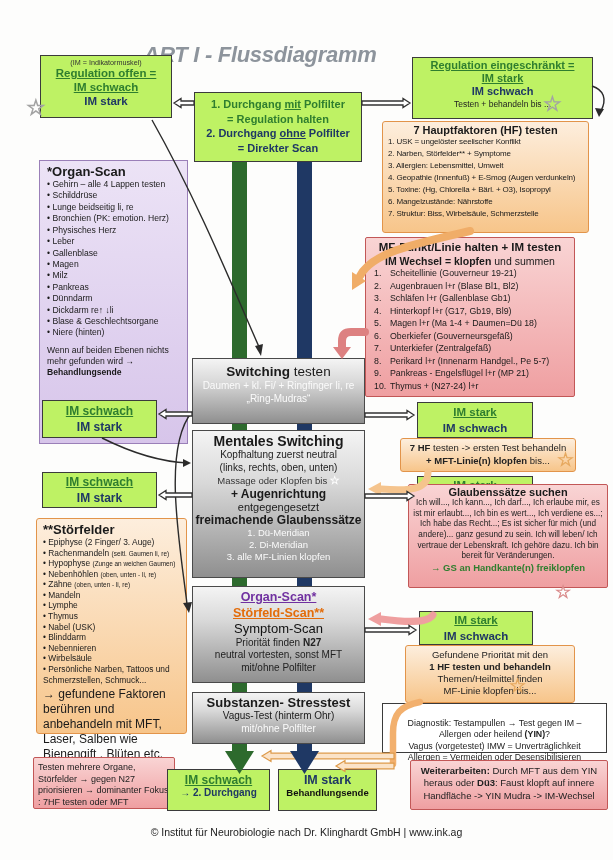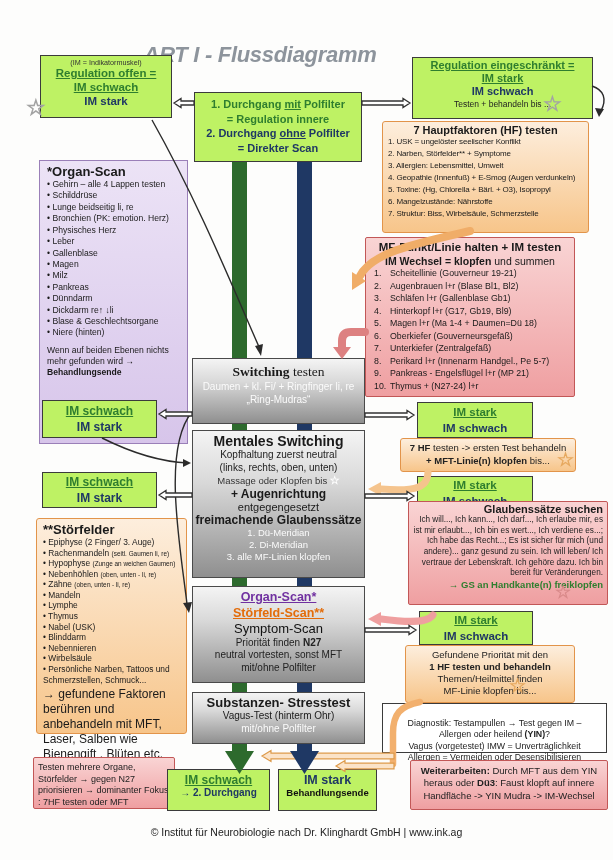--- a/index.html
+++ b/index.html
@@ -36,21 +36,21 @@
   #b-mf{left:365px;top:237px;width:210px;height:160px;padding-top:3px;}
   #b-mf .hd{font-size:11.5px;font-weight:bold;line-height:1.2;}
   #b-mf .sub{font-size:10.5px;line-height:1.2;}
   .mf-item{display:flex;font-size:8.8px;line-height:1.42;text-align:left;padding-left:8px;}
   .mf-num{width:16px;flex:none;}
   #b-imr1{left:417px;top:402px;width:116px;height:36px;padding-top:2px;}
   #b-imr2{left:417px;top:476px;width:116px;height:34px;padding-top:1px;}
   #b-imr3{left:419px;top:611px;width:114px;height:34px;padding-top:1px;}
   .imr .t{font-size:11.5px;font-weight:bold;line-height:1.35;}
   #b-ribbon{left:400px;top:438px;width:176px;height:34px;padding-top:3px;font-size:9.5px;line-height:1.35;color:#222;}
-  #b-glauben{left:408px;top:501px;width:200px;height:104px;padding:1px 4px;text-align:right;}
+  #b-glauben{left:408px;top:484px;width:200px;height:104px;padding:1px 4px;}
   #b-glauben .hd{font-size:11px;font-weight:bold;}
   #b-glauben .body{font-size:8.2px;line-height:1.3;color:#222;}
   #b-glauben .ft{font-size:9.5px;font-weight:bold;}
   #b-gefunden{left:405px;top:645px;width:170px;height:58px;padding-top:3px;font-size:9.5px;line-height:1.25;color:#222;}
   #b-diag{left:382px;top:703px;width:225px;height:50px;padding-top:14px;font-size:8.8px;line-height:1.28;color:#222;border-width:1.4px;}
   #b-weiter{left:410px;top:760px;width:198px;height:50px;padding:4px 5px;font-size:9.5px;line-height:1.3;color:#222;text-align:center;}
   
   #b-organ{left:39px;top:160px;width:149px;height:284px;padding:3px 0 0 7px;text-align:left;}
   #b-organ .hd{font-size:13px;font-weight:bold;}
   .org-item{font-size:8.6px;line-height:1.33;}
@@ -60,21 +60,21 @@
   #b-iml2{left:42px;top:472px;width:115px;height:36px;padding-top:1px;}
   .iml .t{font-size:12px;font-weight:bold;line-height:1.35;}
   #b-sf{left:36px;top:518px;width:151px;height:216px;padding:3px 3px 0 6px;text-align:left;}
   #b-sf .hd{font-size:13px;font-weight:bold;}
   .sf-item{font-size:8.4px;line-height:1.26;}
   .sf-item .small{font-size:6.4px;}
   #b-sf .ft{font-size:12px;line-height:1.25;margin-top:2px;}
   #b-prio{left:33px;top:757px;width:142px;height:52px;padding:4px 4px;font-size:9px;line-height:1.28;text-align:left;color:#222;}
   
   #b-sw{left:192px;top:358px;width:173px;height:66px;padding-top:5px;}
-  #b-sw .hd{font-size:13.5px;font-family:Liberation Serif, serif;}
+  #b-sw .hd{font-size:13.5px;}
   #b-sw .l{font-size:10px;line-height:1.3;}
   #b-ment{left:192px;top:430px;width:173px;height:148px;padding-top:2px;}
   #b-ment .hd{font-size:14px;font-weight:bold;}
   #b-ment .l1{font-size:10px;line-height:1.25;color:#222;}
   #b-ment .l3{font-size:9.5px;color:#333;}
   #b-ment .l4{font-size:12px;font-weight:bold;}
   #b-ment .l5{font-size:11px;}
   #b-ment .l6{font-size:12px;font-weight:bold;}
   #b-ment .l7{font-size:9.5px;line-height:1.28;}
   #b-scan{left:192px;top:586px;width:173px;height:97px;padding-top:3px;}
@@ -106,21 +106,21 @@
 
   <div class="box" id="b-legend">
     <div class="note">(IM = Indikatormuskel)</div>
     <div class="l b u green">Regulation offen =</div>
     <div class="l b u green">IM schwach</div>
     <div class="l b navy">IM stark</div>
   </div>
 
   <div class="box" id="b-durchgang">
     <div class="l green"><span>1. Durchgang </span><span class="u">mit</span><span> Polfilter</span></div>
-    <div class="l green">= Regulation innere</div>
+    <div class="l green">= Regulation halten</div>
     <div class="l navy"><span>2. Durchgang </span><span class="u">ohne</span><span> Polfilter</span></div>
     <div class="l navy">= Direkter Scan</div>
   </div>
 
   <div class="box" id="b-regulation">
     <div class="l b u green">Regulation eingeschränkt =</div>
     <div class="l b u green">IM stark</div>
     <div class="l b navy">IM schwach</div>
     <div class="note">Testen + behandeln  bis ...</div>
   </div>

